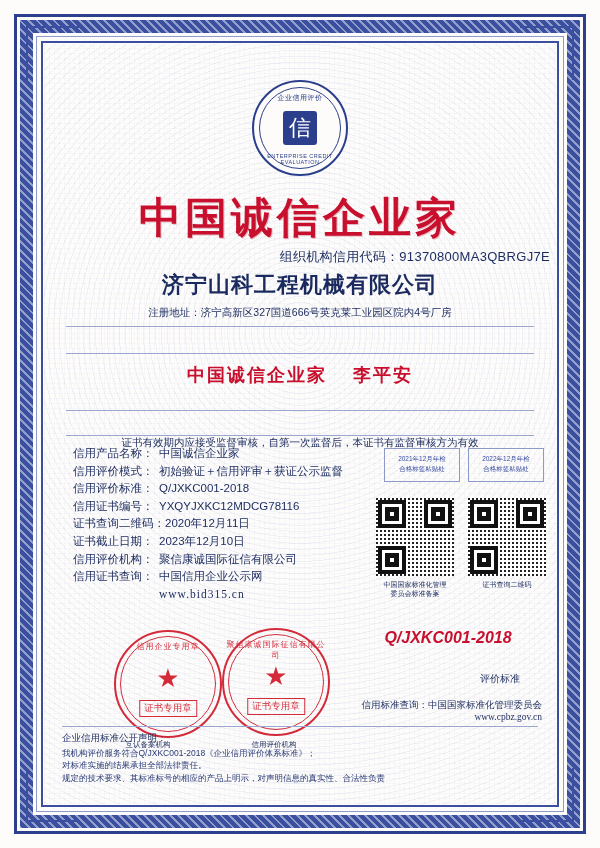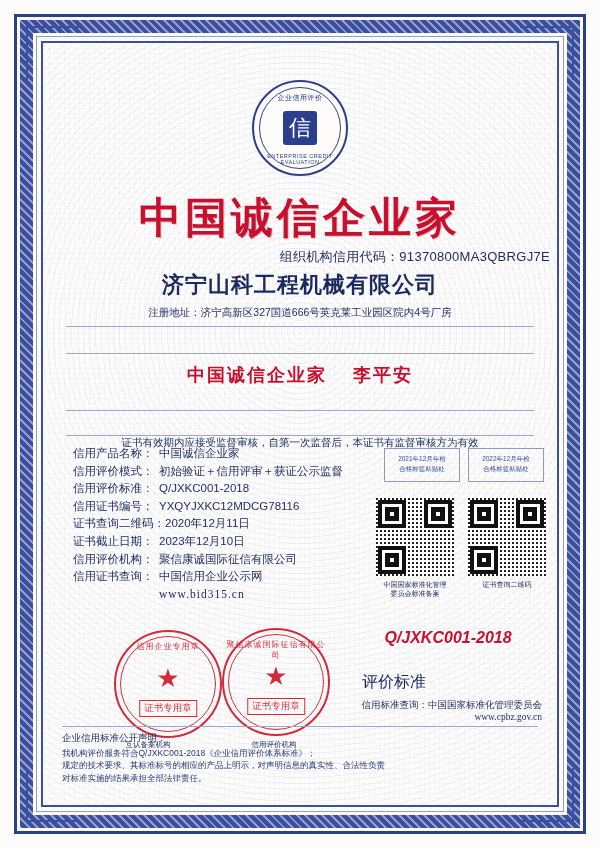--- a/index.html
+++ b/index.html
@@ -350,26 +350,26 @@
     width: 180px;
     text-align: center;
     color: #c8102e;
     font-weight: bold;
     font-size: 16px;
     font-style: italic;
     line-height: 19px;
   }
   .std-label {
     position: absolute;
-    right: 8px;
+    right: 30px;
     top: 622px;
     width: 180px;
-    text-align: left;
-    color: #1b2a5e;
-    font-size: 16px;
+    text-align: right;
+    color: #1b2a5e;
+    font-size: 10px;
   }
   .std-query {
     position: absolute;
     right: 8px;
     top: 648px;
     width: 250px;
     text-align: right;
     color: #1b2a5e;
     font-size: 9.5px;
     line-height: 13px;
@@ -531,18 +531,18 @@
     <div class="std-label">评价标准</div>
     <div class="std-query">
       <span>信用标准查询：中国国家标准化管理委员会</span>
       <div class="url">www.cpbz.gov.cn</div>
     </div>
 
     <div class="footer-rule"></div>
     <div class="footer">
       <div class="ftitle">企业信用标准公开声明：</div>
       <div>我机构评价服务符合Q/JXKC001-2018《企业信用评价体系标准》；</div>
+      <div>对标准实施的结果承担全部法律责任。</div>
       <div>规定的技术要求、其标准标号的相应的产品上明示，对声明信息的真实性、合法性负责</div>
-      <div>对标准实施的结果承担全部法律责任。</div>
     </div>
 
   </div>
 </div>
 
 </body></html>

